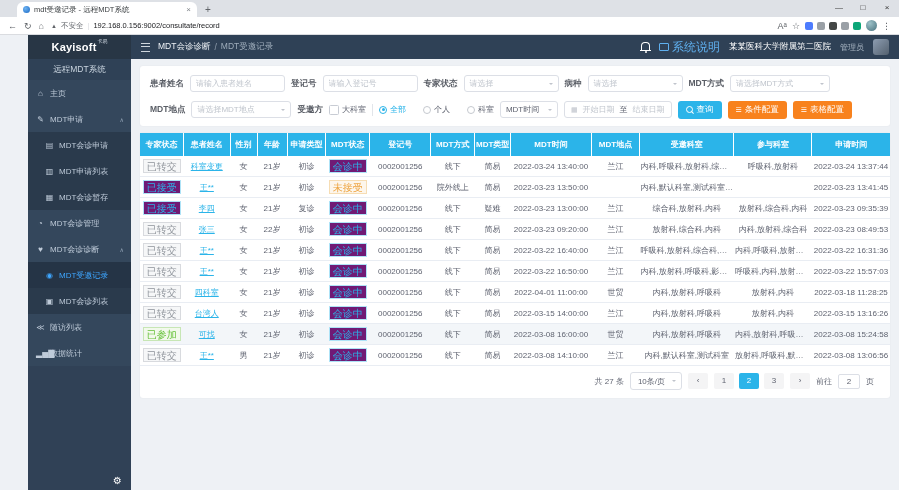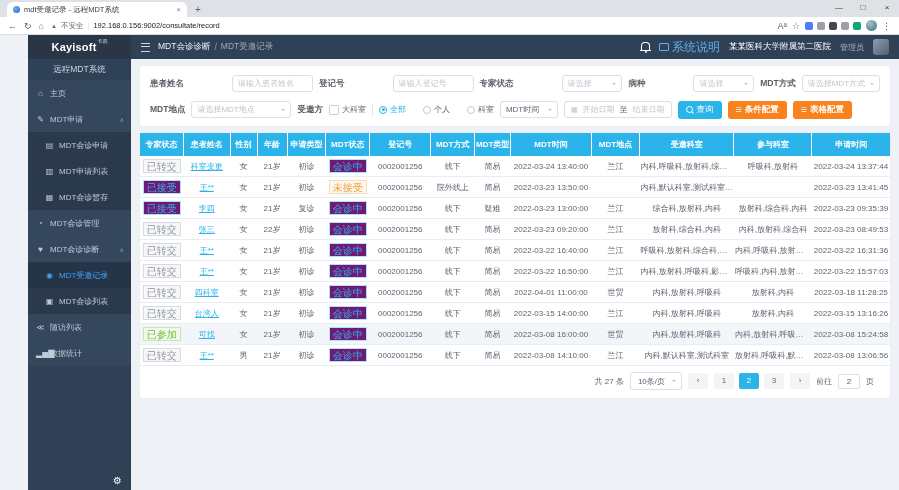--- a/index.html
+++ b/index.html
@@ -1,20 +1,20 @@
 <!DOCTYPE html>
 <html><head>
 <meta charset="utf-8">
 <style>
   html,body{margin:0;padding:0;background:#cfd3d8;}
   .screen{position:relative;width:899px;height:490px;overflow:hidden;background:#eef1f5;
     font-family:"Liberation Sans","DejaVu Sans",sans-serif;-webkit-font-smoothing:antialiased;}
   
   .tabstrip{height:17px;background:#dee1e6;display:flex;align-items:flex-end;position:relative;}
-  .tab{margin-left:7px;width:168px;height:15px;background:#fff;border-radius:6px 6px 0 0;
+  .tab{margin-left:17px;width:168px;height:15px;background:#fff;border-radius:6px 6px 0 0;
     display:flex;align-items:center;gap:4px;padding:0 6px;font-size:7.5px;color:#3c4043;}
   .favicon{width:7px;height:7px;border-radius:50%;background:radial-gradient(circle at 35% 35%,#6db3f2,#1a68c4);flex:0 0 auto;}
   .tab-title{flex:1;white-space:nowrap;overflow:hidden;text-overflow:ellipsis;}
   .tab-close{color:#80868b;font-size:8px;line-height:8px;}
   .newtab{color:#5f6368;font-size:10px;margin-left:8px;line-height:14px;}
   .wincontrols{position:absolute;right:0;top:0;height:16px;display:flex;}
   .winbtn{width:24px;text-align:center;font-size:8px;color:#333;line-height:16px;}
   .addressbar{height:17px;background:#fff;border-bottom:1px solid #dadce0;display:flex;align-items:center;padding:0 8px;gap:7px;}
   .navic{color:#5f6368;font-size:9px;line-height:10px;}
   .urlzone{flex:1;display:flex;align-items:center;gap:4px;font-size:7.5px;color:#5f6368;}
@@ -62,41 +62,41 @@
   
   .page{flex:1;padding:7px 9px;background:#eef1f5;overflow:hidden;}
   .card{background:#fff;border-radius:3px;box-shadow:0 0 2px rgba(0,0,0,.06);}
   .search-card{padding:7px 10px 6px;}
   .frow{display:flex;align-items:center;gap:6px;height:21px;margin-bottom:5px;}
   .frow:last-child{margin-bottom:0;}
   .flabel{font-size:8.5px;font-weight:bold;color:#5a5e66;white-space:nowrap;}
   .inp{height:17px;border:1px solid #dcdfe6;border-radius:3px;padding:0 5px;font-size:8px;color:#5f6370;
     font-family:inherit;background:#fff;box-sizing:border-box;outline:none;}
   .inp::placeholder{color:#bfc4cc;}
-  .w95{width:81px;margin-left:42px;} .w100{width:100px;}
+  .w95{width:95px;} .w100{width:100px;}
   .sel{position:relative;height:17px;border:1px solid #dcdfe6;border-radius:3px;background:#fff;
     display:flex;align-items:center;padding:0 14px 0 5px;font-size:8px;color:#bfc4cc;box-sizing:border-box;white-space:nowrap;}
   .sel::after{content:"";position:absolute;right:5px;top:7px;border:2.6px solid transparent;border-top-color:#c0c4cc;}
   .sel.hasval{color:#5f6370;}
   .vdiv{width:1px;height:12px;background:#e2e5ea;}
   .chk{display:flex;align-items:center;gap:3px;font-size:8px;color:#5f6370;}
   .chk-box{width:8px;height:8px;border:1px solid #c8ccd4;border-radius:1.5px;background:#fff;}
   .radio{display:flex;align-items:center;gap:3px;font-size:8px;color:#5f6370;}
   .radio .dot{width:8px;height:8px;border:1px solid #c5c9cf;border-radius:50%;background:#fff;box-sizing:border-box;position:relative;}
   .radio.sel-on{color:#2bb4e9;}
   .radio.sel-on .dot{border-color:#2bb4e9;}
   .radio.sel-on .dot::after{content:"";position:absolute;left:1.6px;top:1.6px;width:3px;height:3px;border-radius:50%;background:#2bb4e9;}
   .daterange{height:17px;border:1px solid #dcdfe6;border-radius:3px;background:#fff;display:flex;align-items:center;
     gap:5px;padding:0 6px;font-size:8px;color:#bfc4cc;box-sizing:border-box;}
   .cal-ic{font-size:7px;color:#c0c4cc;}
   .dr-to{color:#5f6370;}
   .btn{height:18px;border:none;border-radius:3px;padding:0 8px;font-size:8.5px;color:#fff;
     display:flex;align-items:center;gap:3px;font-family:inherit;cursor:pointer;white-space:nowrap;}
   .btn-blue{background:#2bb4e9;}
-  .btn-orange{background:#f8821d;font-weight:bold;}
+  .btn-orange{background:#f8821d;}
   .mag{display:inline-block;width:5px;height:5px;border:1px solid #fff;border-radius:50%;position:relative;margin-right:1px;}
   .mag::after{content:"";position:absolute;width:3px;height:1px;background:#fff;transform:rotate(45deg);right:-2px;bottom:-1px;}
   .cfg-ic{font-size:7px;line-height:7px;}
   
   .table-card{margin-top:7px;padding-bottom:2px;}
   table{width:100%;border-collapse:collapse;table-layout:fixed;}
   th{background:#2bb4e9;color:#fff;font-size:8px;font-weight:bold;height:21px;
     border-right:1px solid rgba(255,255,255,.4);overflow:hidden;white-space:nowrap;}
   th:last-child{border-right:none;}
   td{font-size:8px;color:#5f6370;height:20px;text-align:center;border-bottom:1px solid #e9edf3;

